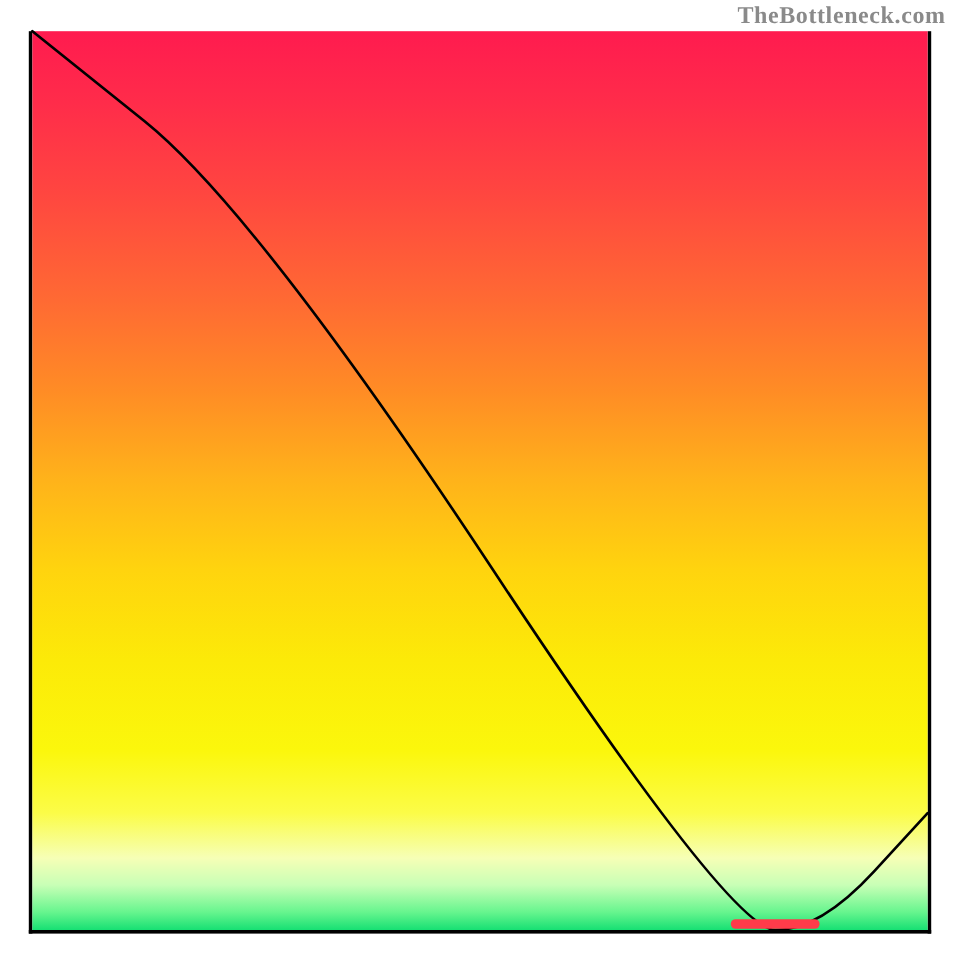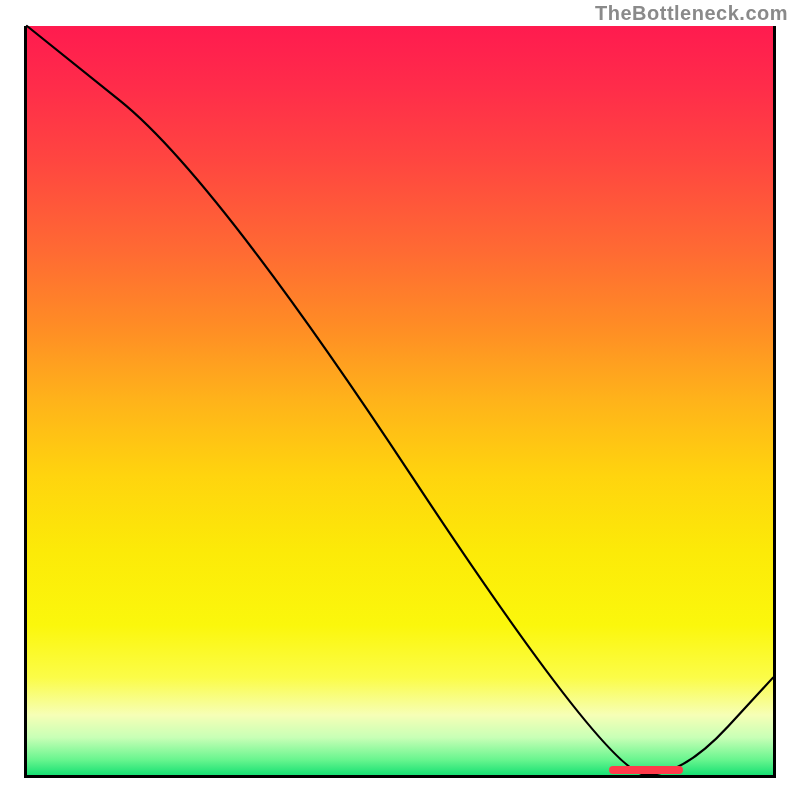--- a/index.html
+++ b/index.html
@@ -8,20 +8,21 @@
     width: 800px;
     height: 800px;
     background: #ffffff;
     font-family: Arial, Helvetica, sans-serif;
     overflow: hidden;
   }
   .container {
     position: relative;
     width: 800px;
     height: 800px;
+    font-family: Liberation Serif, serif;
   }
   .attribution {
     position: absolute;
     top: 2px;
     right: 12px;
     font-size: 20px;
     font-weight: bold;
     color: #8a8a8a;
     letter-spacing: 0.5px;
   }

